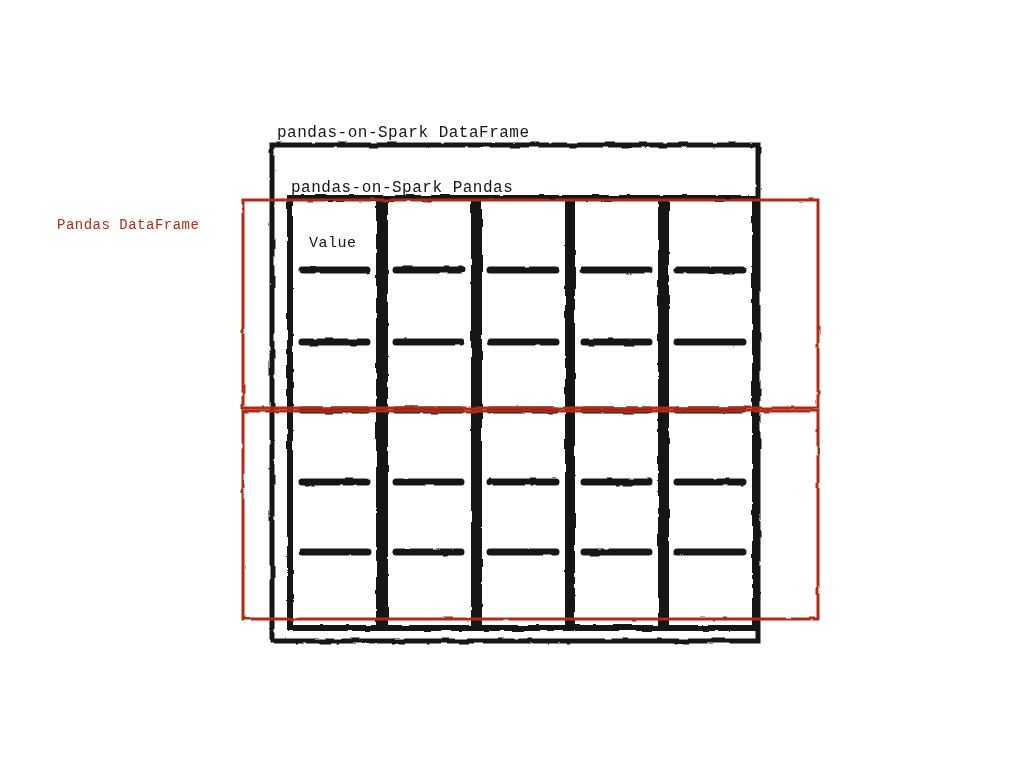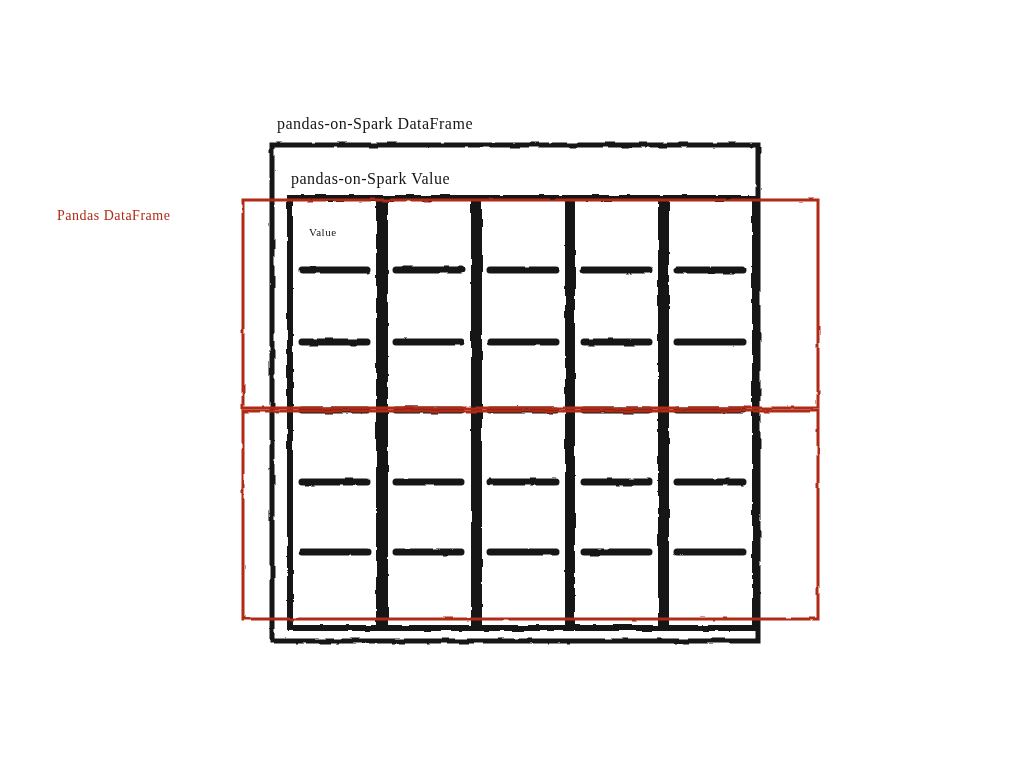--- a/index.html
+++ b/index.html
@@ -10,40 +10,41 @@
   #canvas {
     position: relative;
     width: 1024px;
     height: 768px;
     background: #ffffff;
     overflow: hidden;
     font-family: "DejaVu Sans", sans-serif;
   }
   .label {
     position: absolute;
-    font-family: Liberation Serif, serif;
+    font-family: Liberation Mono, monospace;
     letter-spacing: 0.5px;
     white-space: nowrap;
+    margin-top: 9px;
   }
   #label-psdf {
     left: 277px;
     top: 115px;
     font-size: 16px;
     color: #151515;
   }
   #label-psseries {
     left: 291px;
     top: 170px;
     font-size: 16px;
     color: #151515;
   }
   #label-value {
     left: 309px;
     top: 226px;
-    font-size: 11px;
+    font-size: 15px;
     color: #151515;
   }
   #label-pandas-df {
     left: 57px;
     top: 208px;
     font-size: 14px;
     color: #b02b16;
   }
   svg {
     position: absolute;
@@ -115,19 +116,19 @@
     <g filter="url(#rough2)">
       <rect x="243" y="200" width="575" height="208" fill="none" stroke="#b02b16" stroke-width="3"></rect>
     </g>
     <g filter="url(#rough2)">
       <rect x="243" y="411" width="575" height="208" fill="none" stroke="#b02b16" stroke-width="3"></rect>
     </g>
   </svg>
 
   <div class="label" id="label-psdf">pandas-on-Spark DataFrame</div>
 
-  <div class="label" id="label-psseries">pandas-on-Spark Value</div>
+  <div class="label" id="label-psseries">pandas-on-Spark Pandas</div>
 
   <div class="label" id="label-value">Value</div>
 
   <div class="label" id="label-pandas-df">Pandas DataFrame</div>
 
 </div>
 
 </body></html>

